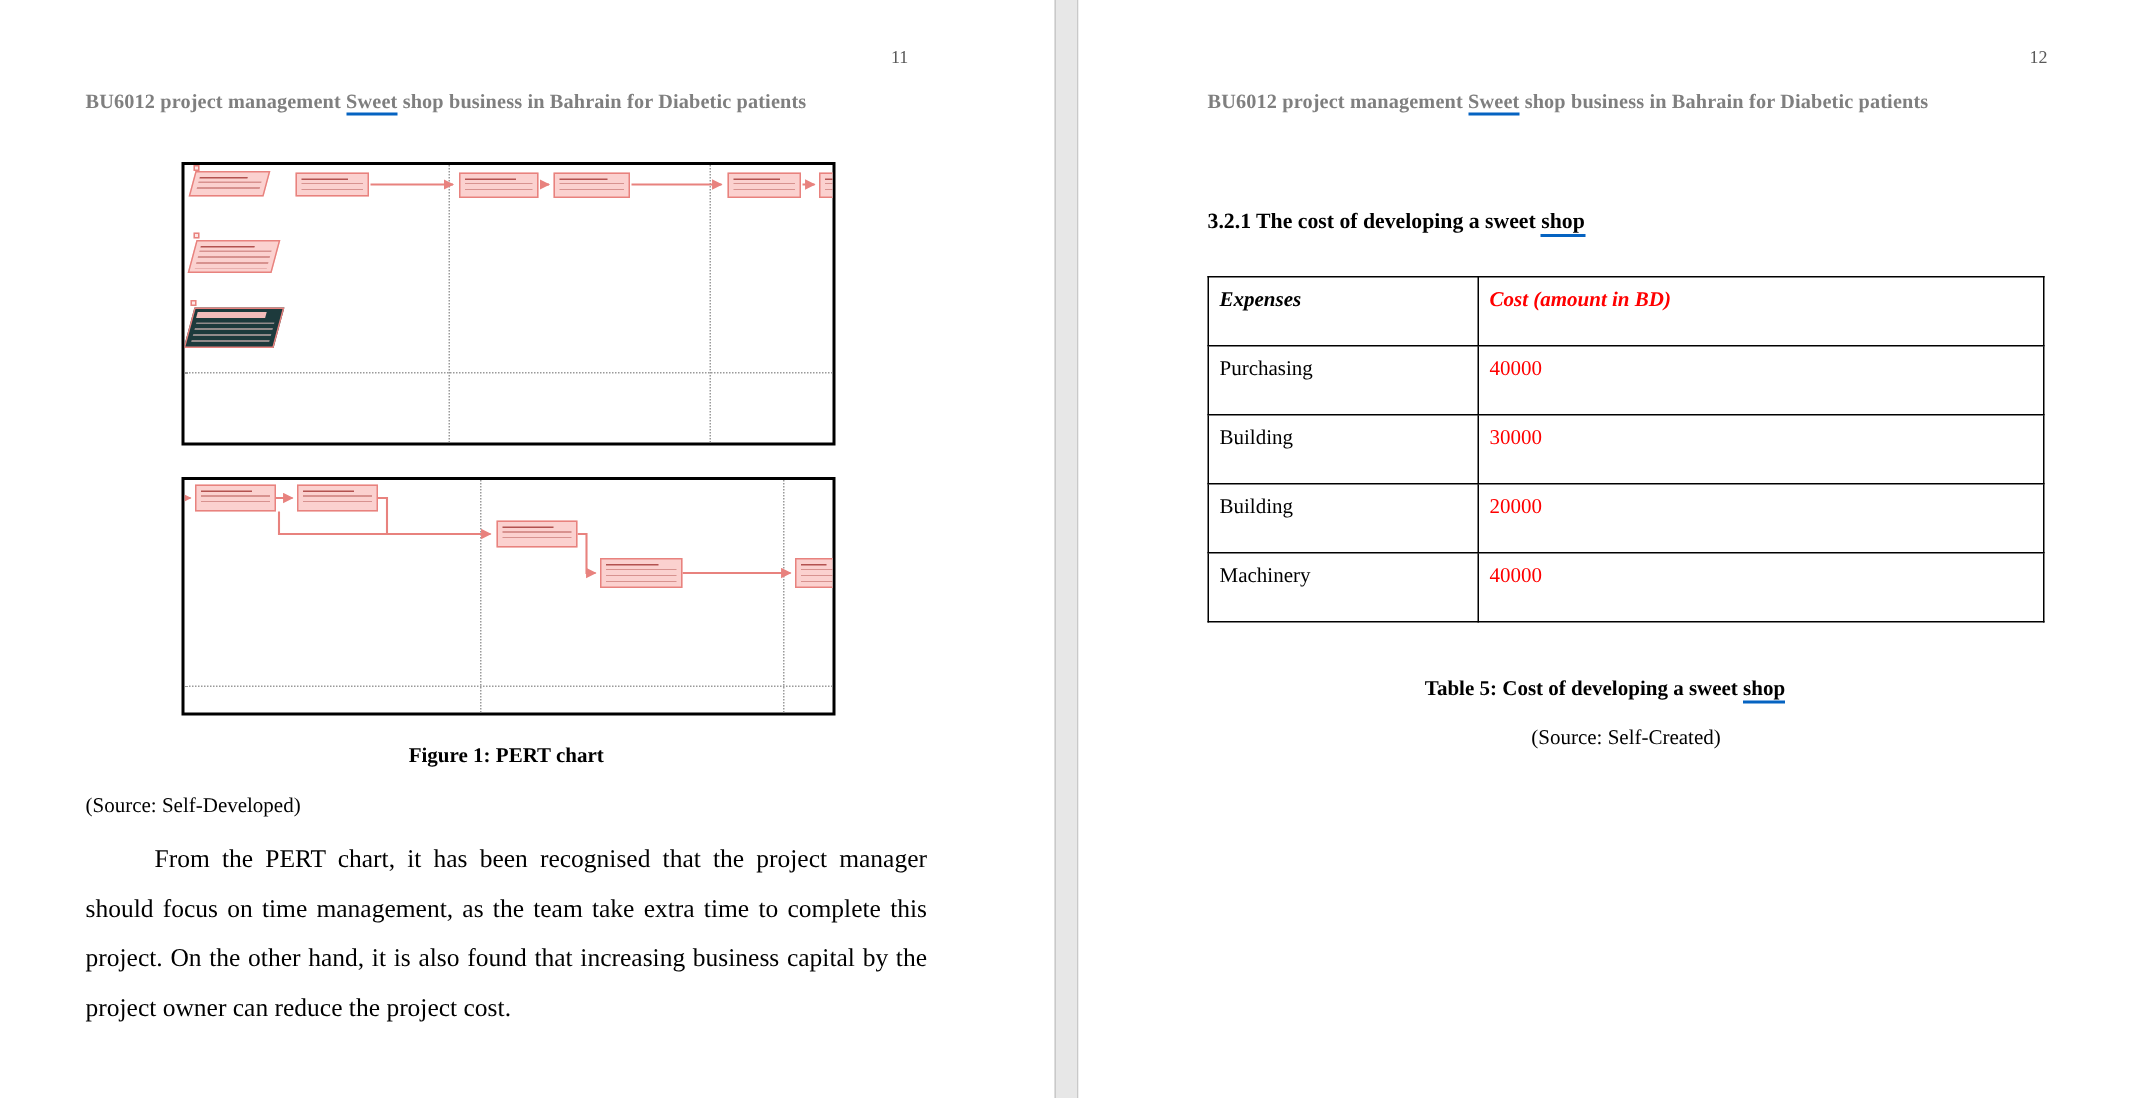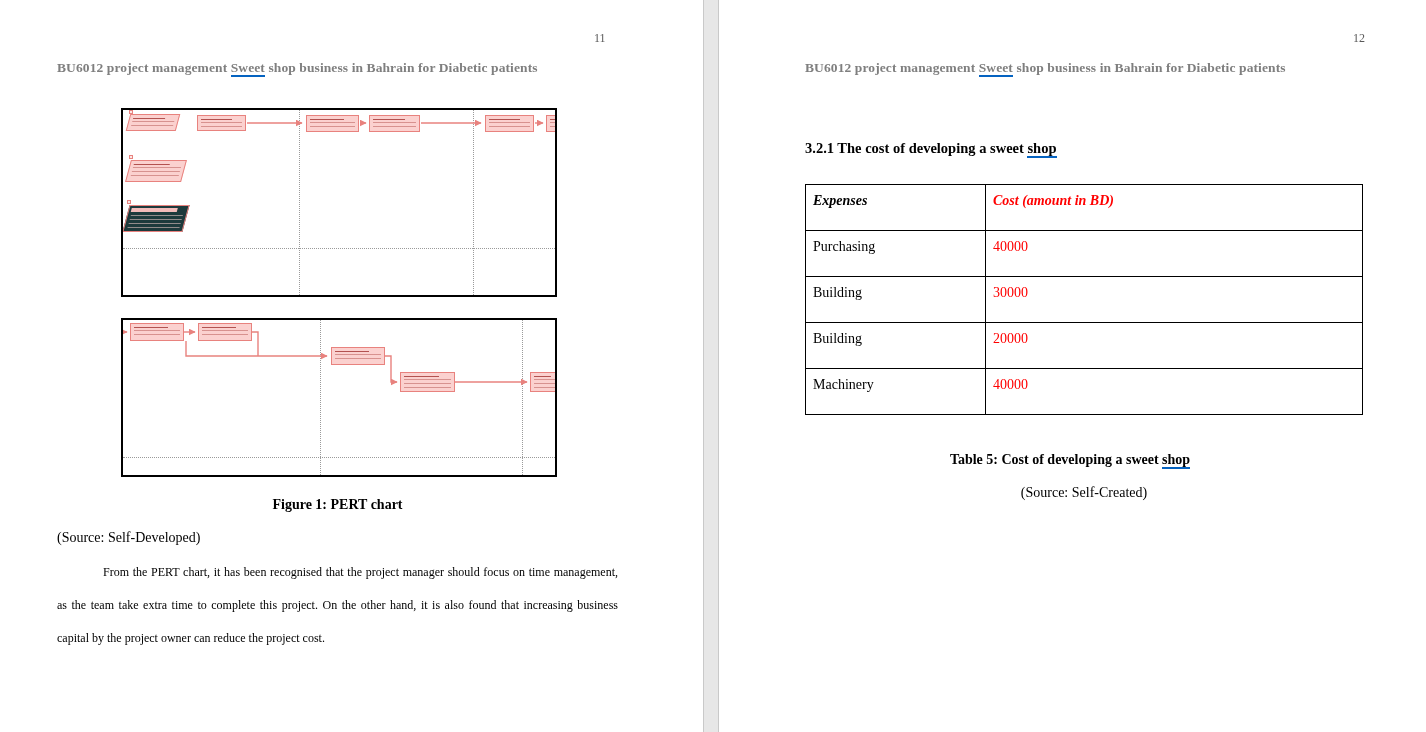--- a/index.html
+++ b/index.html
@@ -70,21 +70,21 @@
   
   .fig-caption {
     position: absolute; left: 57px; width: 561px; text-align: center;
     font-size: 14px; font-weight: bold;
   }
   .fig-source {
     position: absolute; left: 57px; width: 561px; font-size: 14px;
   }
   .body-paragraph {
     position: absolute; left: 57px; top: 556px; width: 561px;
-    font-size: 12px; line-height: 33px; text-align: justify; text-indent: 46px;
+    font-size: 17px; line-height: 33px; text-align: justify; text-indent: 46px;
   }
 
   
   .section-heading {
     position: absolute; left: 86px; top: 140px;
     font-size: 14.5px; font-weight: bold; white-space: nowrap;
   }
   .cost-table {
     position: absolute; left: 86px; top: 184px; width: 558px;
     border-collapse: collapse; table-layout: fixed;

